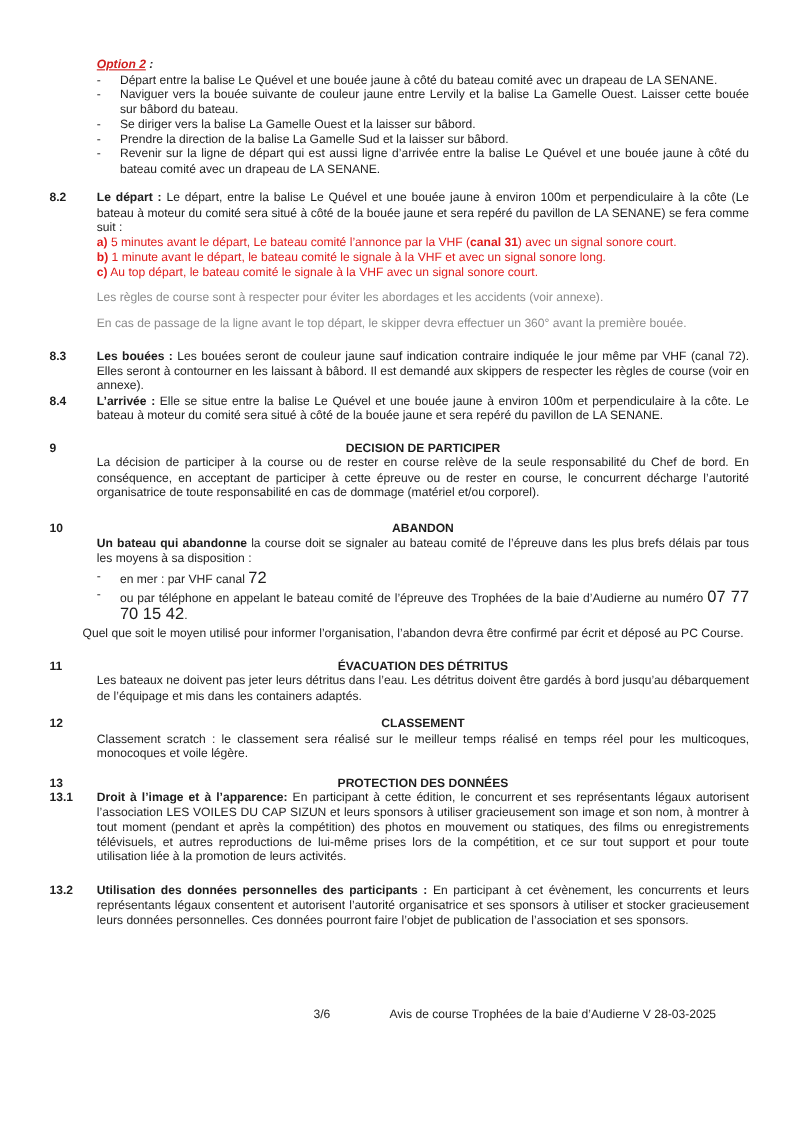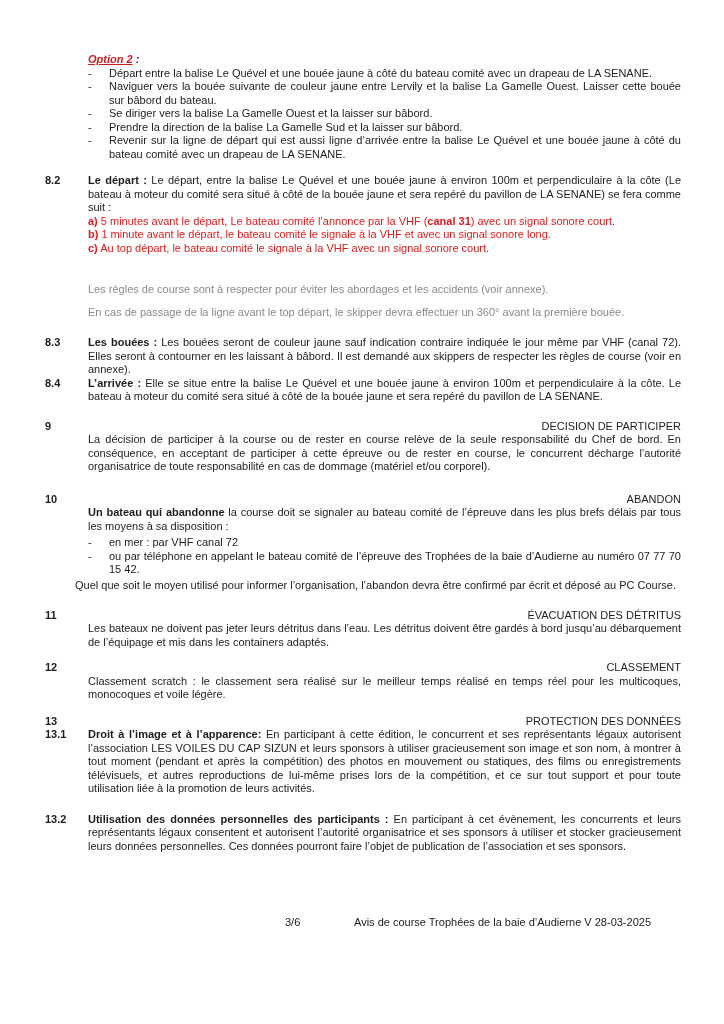--- a/index.html
+++ b/index.html
@@ -11,33 +11,33 @@
     padding:53px 43px 0 45px;
     font-family:"Liberation Sans","DejaVu Sans",sans-serif;
     font-size:11px;
     line-height:1.23;
     color:#1d1d1d;
     overflow:hidden;
   }
   .row { display:flex; }
   .num { flex:0 0 43px; font-weight:700; }
   .body { flex:1 1 auto; min-width:0; text-align:justify; }
-  .title { font-weight:400; text-align:right; }
+  .title { font-weight:700; text-align:center; }
   b, .bold { font-weight:700; }
   .red { color:#e01b1b; text-align:left; }
   .o2-head { font-weight:700; font-style:italic; }
   .o2-name { color:#cf1d1d; text-decoration:underline; }
   .o2-colon { color:#2a2a2a; }
   .option2 { margin-left:43px; }
   .item { display:flex; }
   .dash { flex:0 0 21px; }
   .btext { flex:1 1 auto; min-width:0; text-align:justify; }
   .note { color:#8a8a8a; text-align:left; }
-  .big { font-size:11px; line-height:1; }
-  .tail { margin-left:-13px; margin-top:2px; text-align:left; } .mt3{margin-top:3px} .mt9{margin-top:9px} .mt10{margin-top:28px}
+  .big { font-size:15px; line-height:1; }
+  .tail { margin-left:-13px; margin-top:2px; text-align:left; } .mt3{margin-top:3px} .mt9{margin-top:9px} .mt10{margin-top:10px}
   .mt12{margin-top:12px} .mt13{margin-top:13px} .mt15{} .mt16{margin-top:16px}
   .mt17{margin-top:17px} .mt19{margin-top:19px}
   .footer { position:absolute; left:0; top:916px; width:708px; height:16px; }
   .footer .pageno { position:absolute; left:285px; top:0; }
   .footer .doctitle { position:absolute; left:354px; top:0; }
 </style>
 </head>
 <body>
 
 <div class="page">

